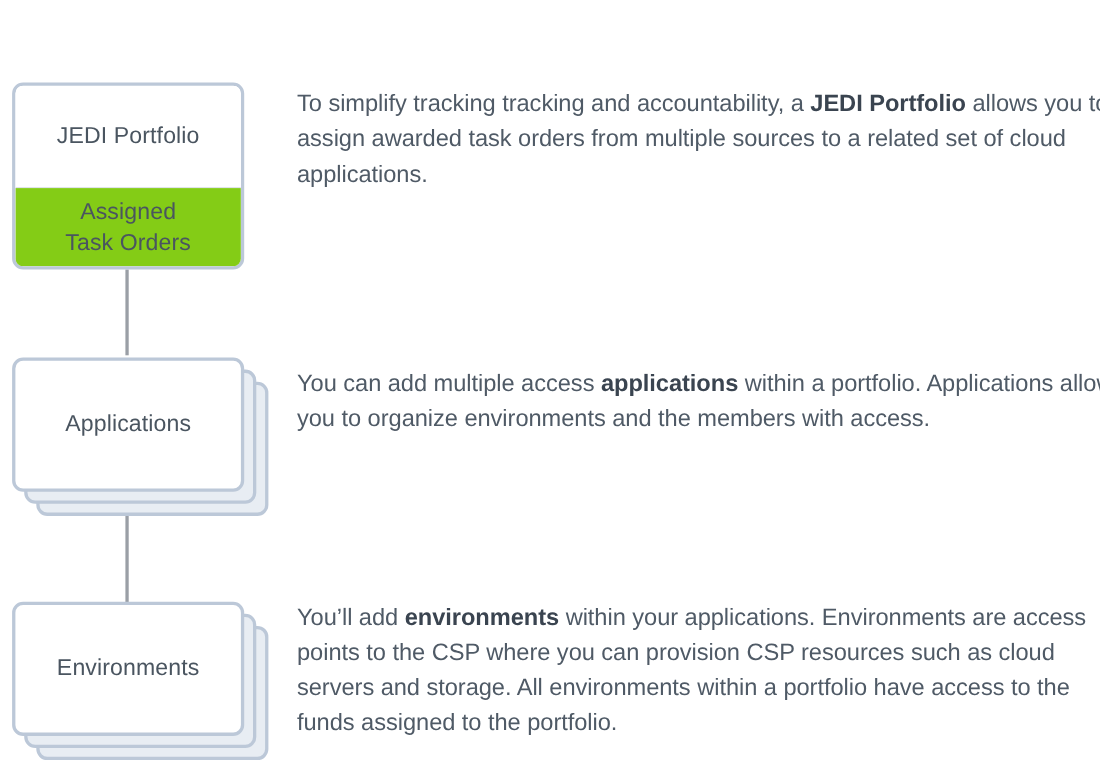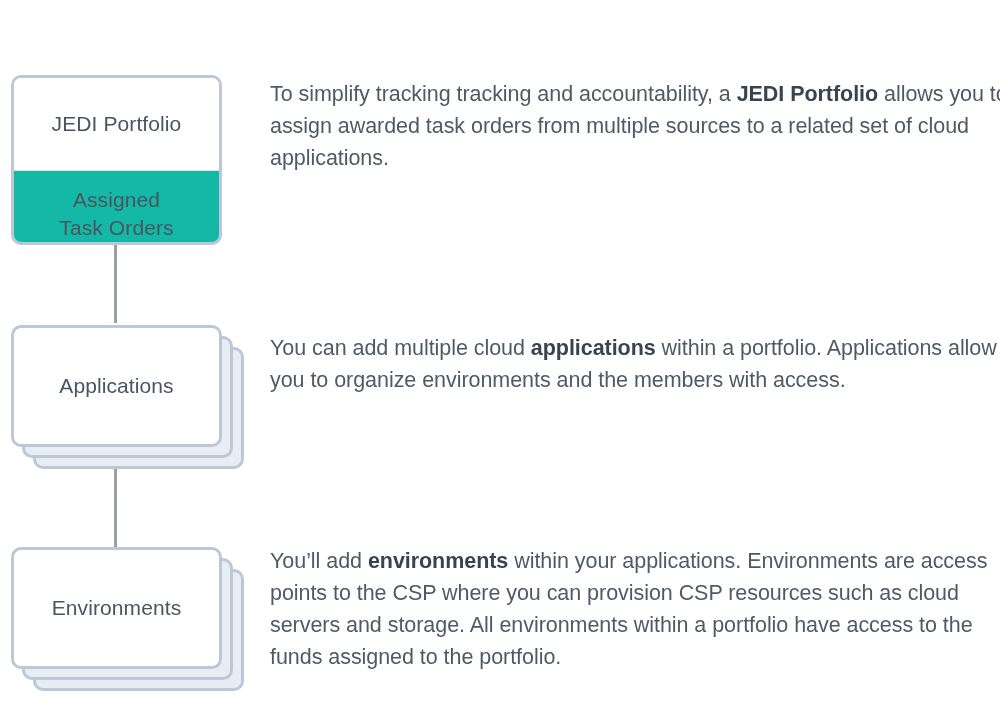--- a/index.html
+++ b/index.html
@@ -74,23 +74,23 @@
   .card-top {
     flex: 0 0 92px;
     background: #ffffff;
     display: flex;
     align-items: center;
     justify-content: center;
     border-bottom: 1px solid #dfe3e8;
   }
   .card-bottom {
     flex: 1 1 auto;
-    background: #14b8a6;
-    display: flex;
-    align-items: flex-end;
+    background: #84cc16;
+    display: flex;
+    align-items: center;
     justify-content: center;
     text-align: center;
   }
 
   .node-label {
     color: #4a5560;
     font-size: 21px;
     line-height: 28px;
     letter-spacing: 0.1px;
     text-align: center;
@@ -209,17 +209,17 @@
     <div class="stack-layer l1"></div>
     <div class="card card-front">
       <div class="card-single">
         <span class="node-label">Environments</span>
       </div>
     </div>
   </div>
 
   <div class="desc desc-1"><span>To simplify tracking tracking and accountability, a </span><b>JEDI Portfolio</b><span> allows you to assign awarded task orders from multiple sources to a related set of cloud applications.</span></div>
 
-  <div class="desc desc-2"><span>You can add multiple cloud </span><b>applications</b><span> within a portfolio. Applications allow you to organize environments and the members with access.</span></div>
+  <div class="desc desc-2"><span>You can add multiple access </span><b>applications</b><span> within a portfolio. Applications allow you to organize environments and the members with access.</span></div>
 
   <div class="desc desc-3"><span>You’ll add </span><b>environments</b><span> within your applications. Environments are access points to the CSP where you can provision CSP resources such as cloud servers and storage. All environments within a portfolio have access to the funds assigned to the portfolio.</span></div>
 
 </div>
 
 </body></html>

